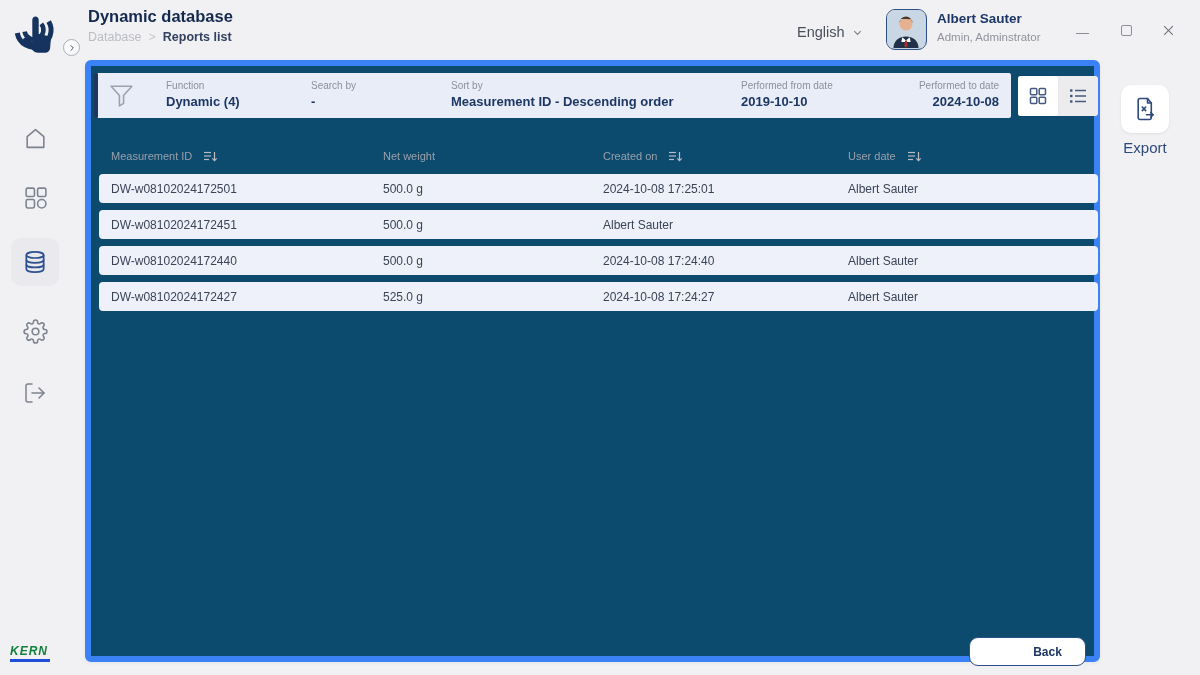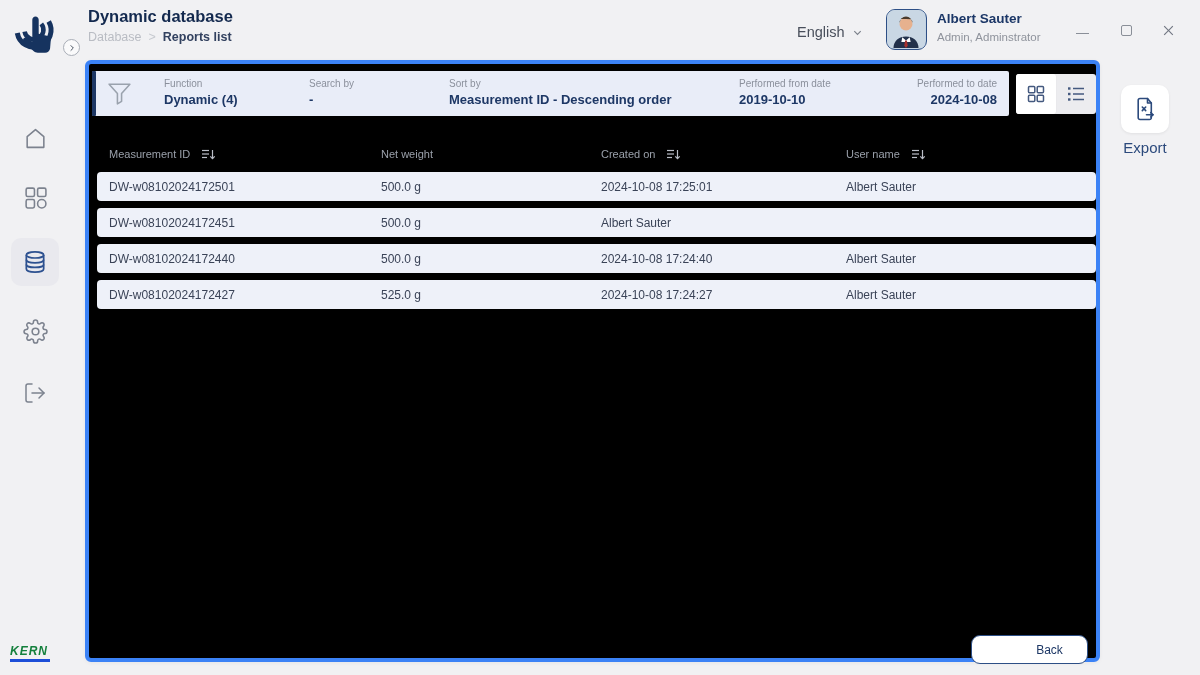--- a/index.html
+++ b/index.html
@@ -49,22 +49,22 @@
   .user-name { left:937px; top:11px; font-size:13.5px; font-weight:700; color:#1c3767; }
   .user-role { left:937px; top:31px; font-size:11.5px; color:#8f939c; }
 
   .win-btn { top:18px; width:24px; height:24px; background:transparent; border:none;
     display:flex; align-items:center; justify-content:center; cursor:pointer; }
   .min-glyph { width:13px; border-top:1.6px solid #8a8f98; display:block; margin-top:6px; }
   .max-glyph { width:11px; height:11px; border:1.6px solid #8a8f98; border-radius:2px; display:block; }
 
   
   .card {
-    left:85px; top:60px; width:1015px; height:602px; background:#000000;
-    border:4px solid #3b82f6; border-radius:6px;
+    left:85px; top:60px; width:1015px; height:602px; background:#0c4a6e;
+    border:6px solid #3b82f6; border-radius:6px;
     box-shadow:0 1px 4px rgba(0,0,0,.05);
   }
   .filter-bar {
     left:3px; top:7px; width:917px; height:45px; background:#e9edf8; border-radius:2px;
   }
   .filter-accent { left:0; top:0; width:4px; height:45px; background:#1d3765; border-radius:1px; }
   .funnel { left:14px; top:9px; }
   .ffield { top:0; height:45px; }
   .flabel { font-size:10px; color:#8b909c; margin-top:7px; }
   .fvalue { font-size:13px; font-weight:700; color:#1d3765; margin-top:3px; white-space:nowrap; }
@@ -84,21 +84,21 @@
   .trow {
     height:29px; margin-bottom:7px; background:#eef1f9; border-radius:4px;
     display:grid; grid-template-columns:272px 220px 245px 1fr; align-items:center;
     cursor:pointer;
   }
   .td { font-size:12px; color:#3a4357; padding-left:12px; white-space:nowrap; }
 
   .back-btn {
     right:8px; top:571px; width:117px; height:29px; background:#fff;
     border:1.3px solid #2d4f86; border-radius:9px; color:#1d3765;
-    font-size:12px; font-weight:400; cursor:pointer;
+    font-size:12px; font-weight:700; cursor:pointer;
     font-family:"Liberation Sans", sans-serif;
     padding-left:40px;
   }
 
   
   .export-btn {
     left:1121px; top:85px; width:48px; height:48px; background:#fff; border:none;
     border-radius:10px; box-shadow:0 1px 3px rgba(0,0,0,.07); cursor:pointer;
     display:flex; align-items:center; justify-content:center;
   }
@@ -294,21 +294,21 @@
         <svg width="15" height="13" viewBox="0 0 15 13" stroke="#b9bdc6" stroke-width="1.2" fill="none">
           <line x1="1" y1="2.5" x2="8" y2="2.5"></line>
             <line x1="1" y1="6" x2="8" y2="6"></line>
             <line x1="1" y1="9.5" x2="6" y2="9.5"></line>
           <line x1="11.5" y1="2" x2="11.5" y2="10.5"></line>
             <polyline points="9.3 8.3 11.5 10.7 13.7 8.3"></polyline>
         </svg>
       </span>
     </div>
     <div class="th">
-      <span>User name</span>
+      <span>User date</span>
       <span style="display:flex">
         <svg width="15" height="13" viewBox="0 0 15 13" stroke="#b9bdc6" stroke-width="1.2" fill="none">
           <line x1="1" y1="2.5" x2="8" y2="2.5"></line>
             <line x1="1" y1="6" x2="8" y2="6"></line>
             <line x1="1" y1="9.5" x2="6" y2="9.5"></line>
           <line x1="11.5" y1="2" x2="11.5" y2="10.5"></line>
             <polyline points="9.3 8.3 11.5 10.7 13.7 8.3"></polyline>
         </svg>
       </span>
     </div>

